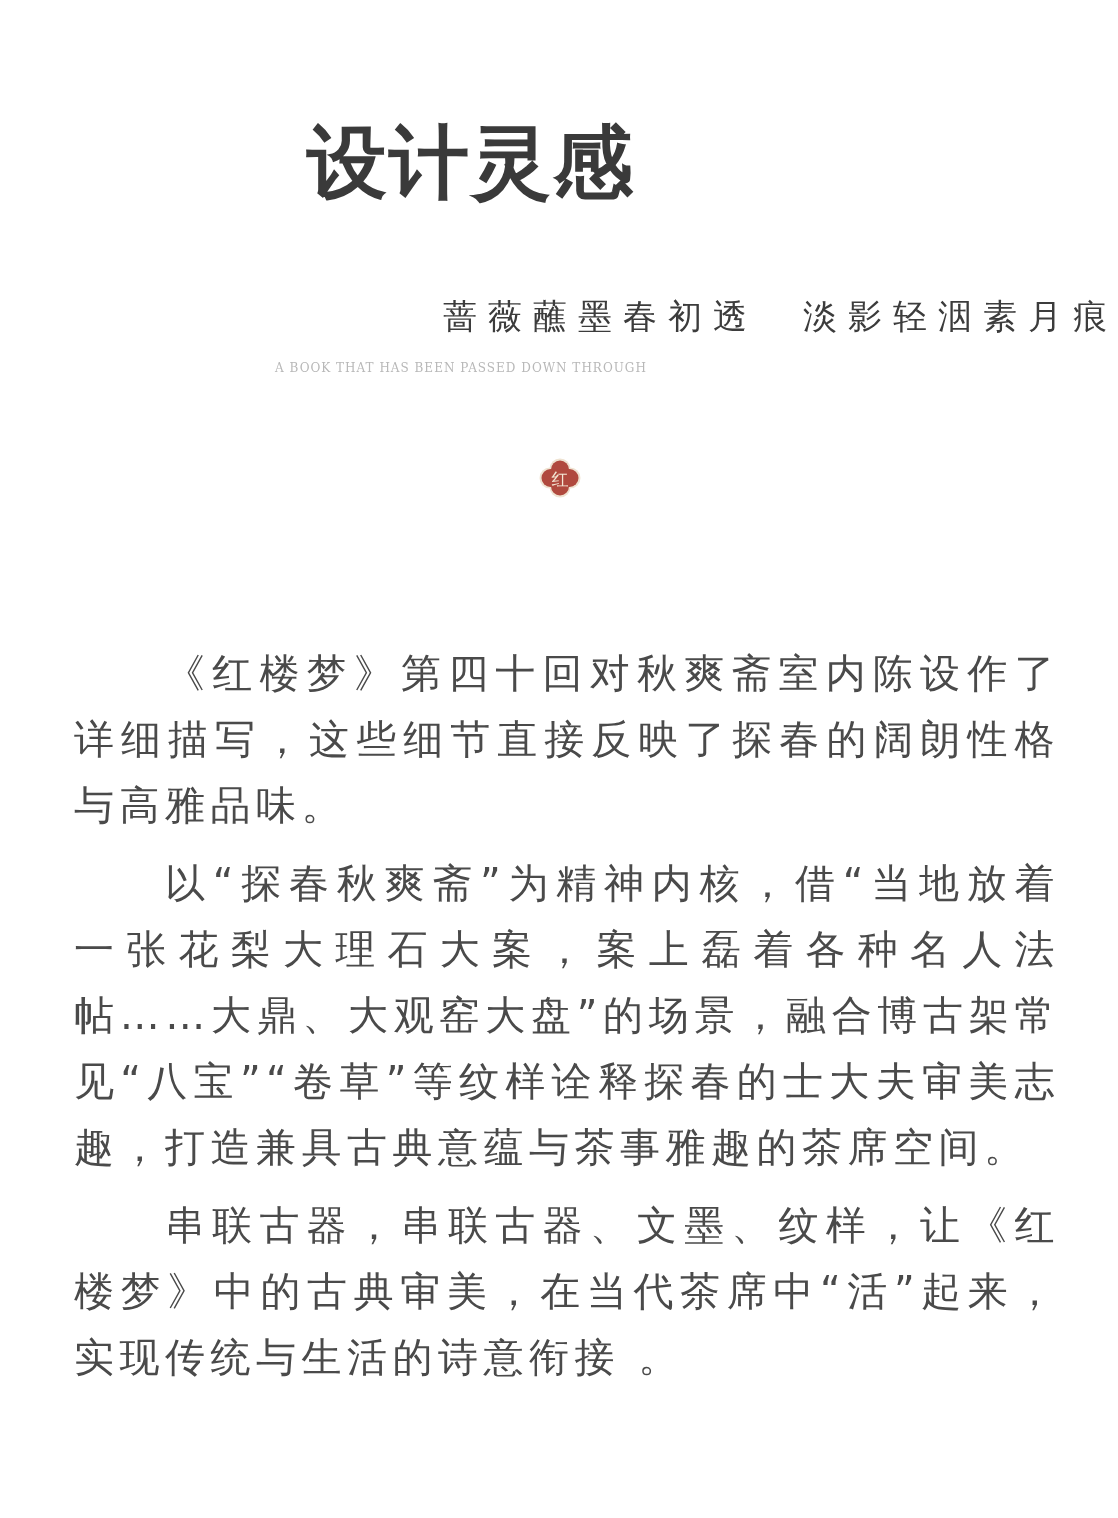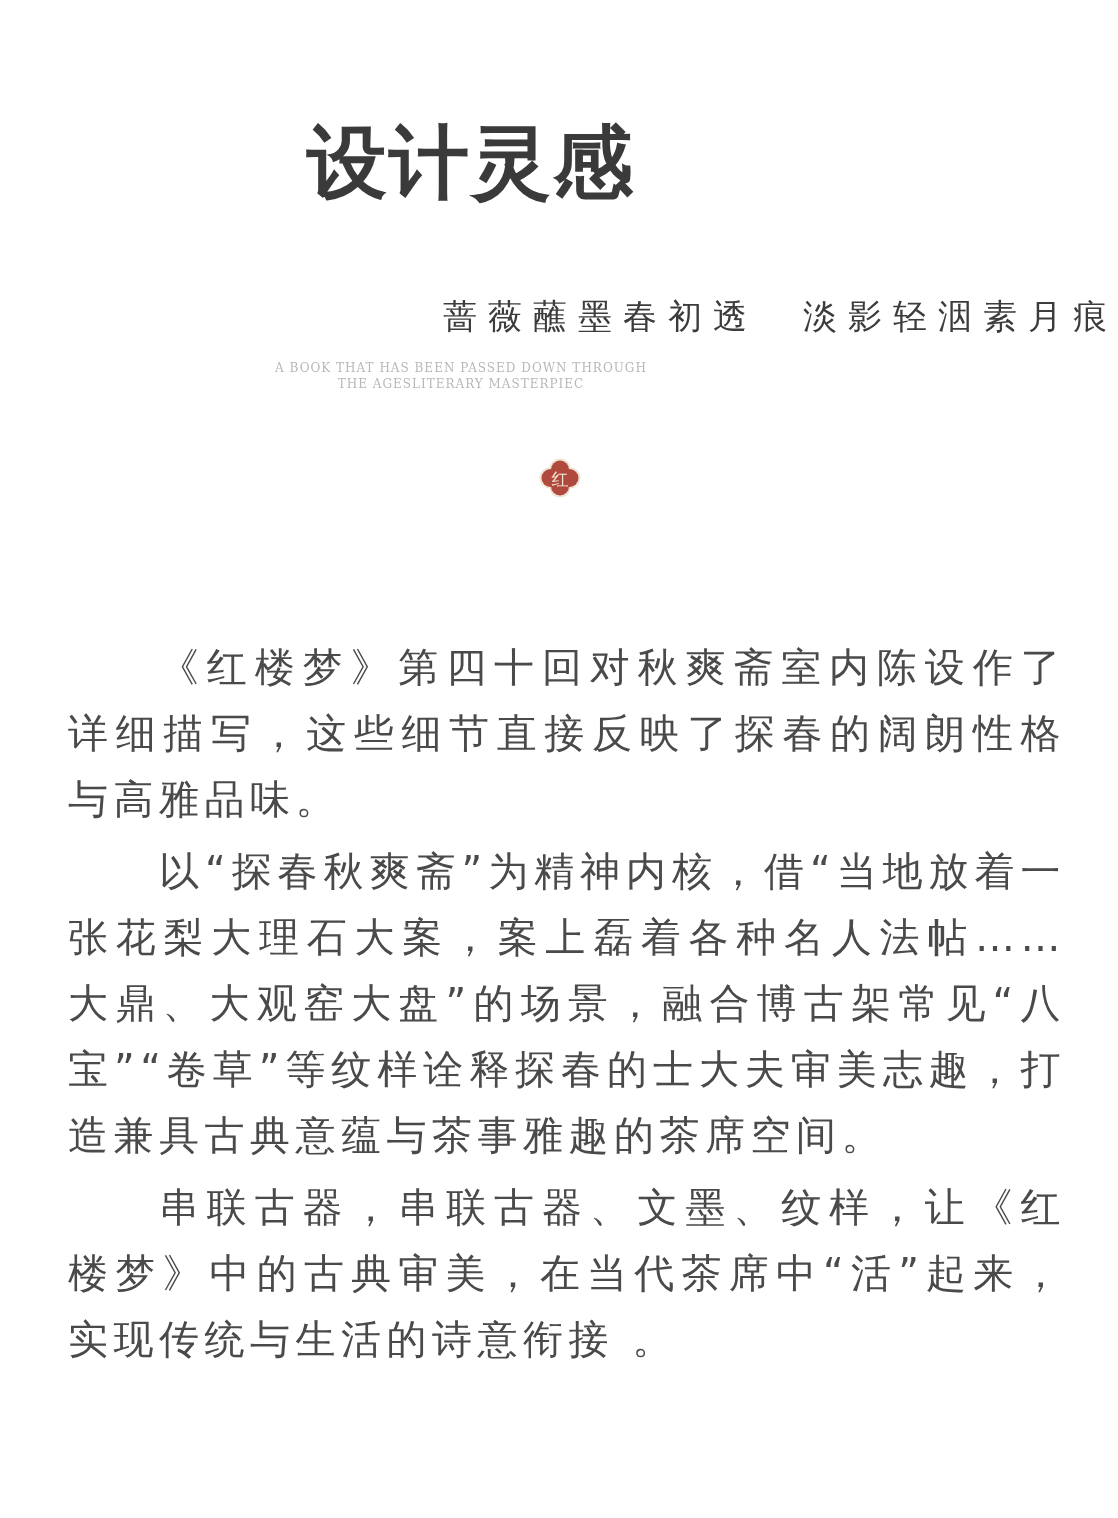--- a/index.html
+++ b/index.html
@@ -64,35 +64,34 @@
       position: absolute;
       top: 628px;
       left: 62px;
       width: 1010px;
       font-size: 40px;
       line-height: 66px;
       letter-spacing: 5.5px;
       color: #4a4a4a;
     }
     .body-text p {
-      margin: 6px;
+      margin: 12px;
       text-indent: 91px;
       text-align: justify;
     }
   </style>
 </head>
 <body>
 
 <div class="title">设计灵感</div>
 
 <div class="subtitle">蔷薇蘸墨春初透　淡影轻洇素月痕</div>
 
 <div class="english">
   <span>A BOOK THAT HAS BEEN PASSED DOWN THROUGH</span>
-  <span>THE AGESLITERARY MASTERPIEC</span>
 </div>
 
 <div class="emblem">
   <svg width="42" height="40" viewBox="0 0 42 40" xmlns="http://www.w3.org/2000/svg">
     <g>
       <circle cx="21" cy="11" r="10.5" fill="#efe3d2"></circle>
       <circle cx="21" cy="29" r="10.5" fill="#efe3d2"></circle>
       <circle cx="11" cy="20" r="10.5" fill="#efe3d2"></circle>
       <circle cx="31" cy="20" r="10.5" fill="#efe3d2"></circle>
       <rect x="10" y="10" width="22" height="20" fill="#efe3d2"></rect>

